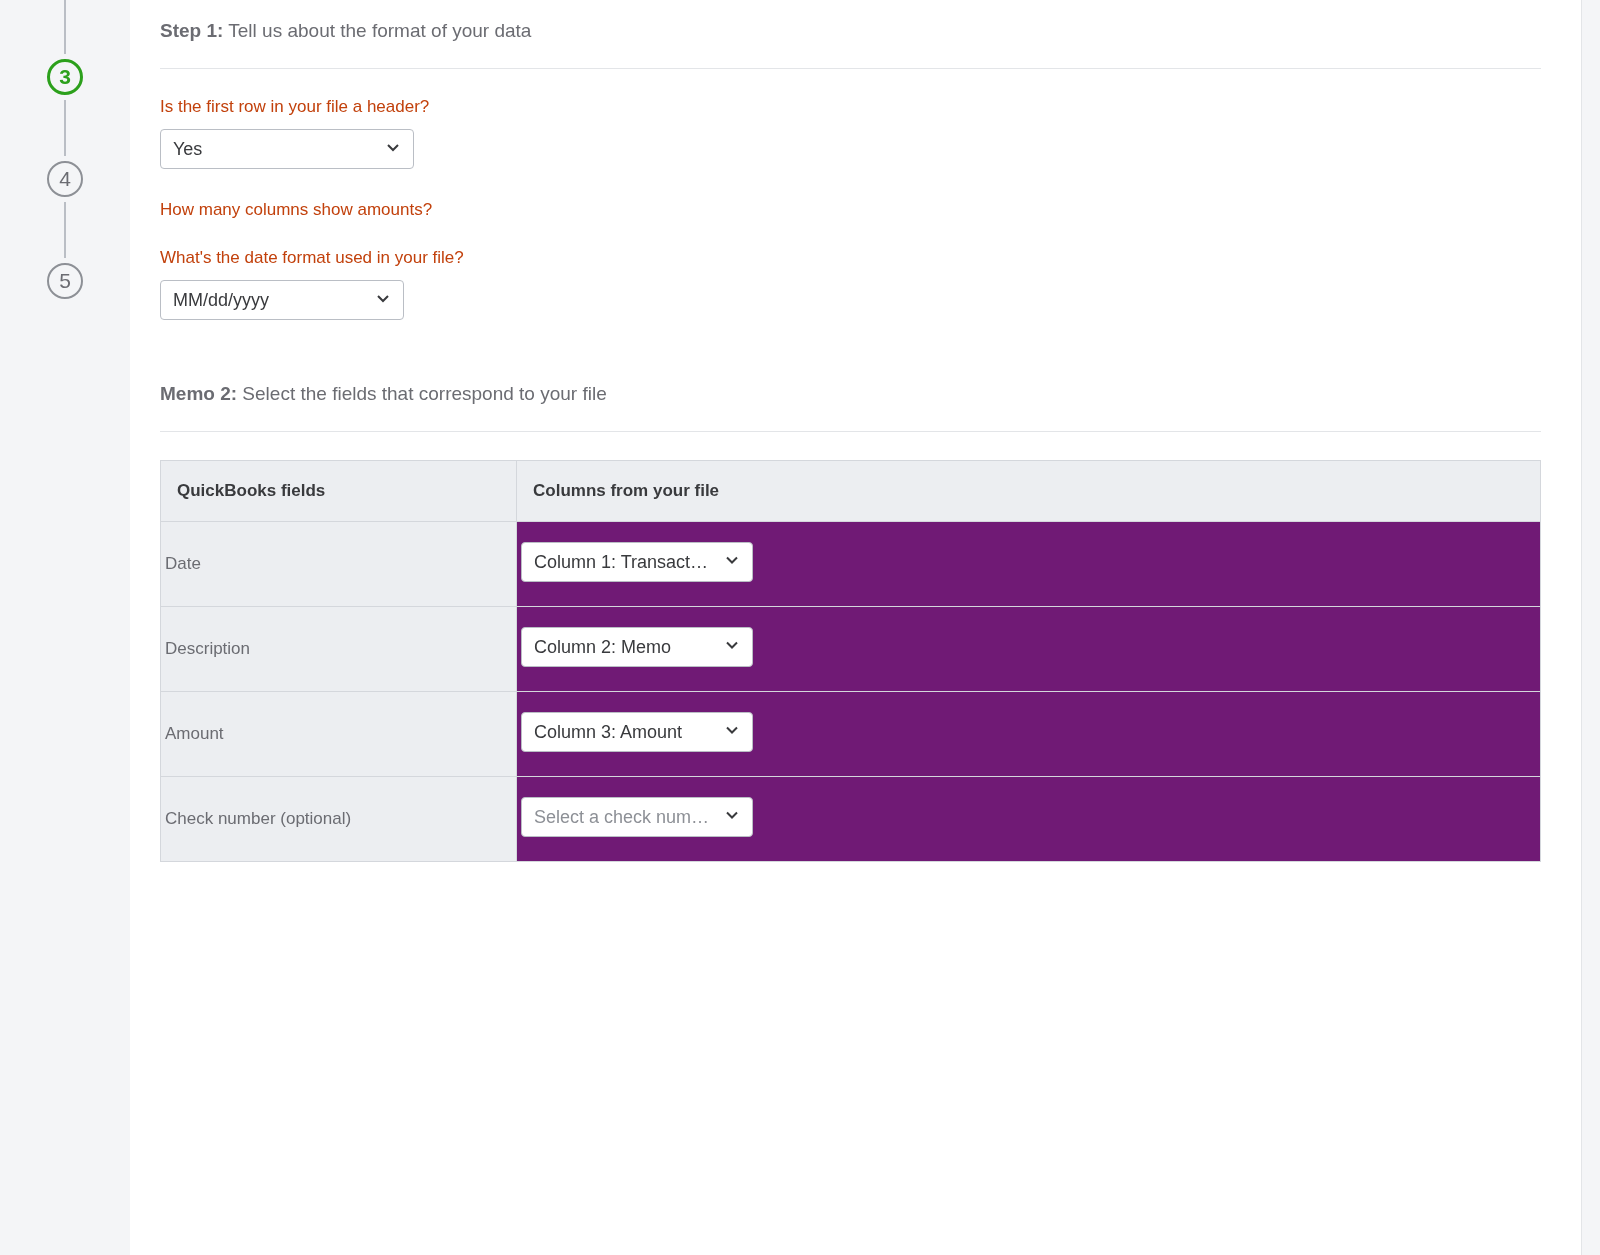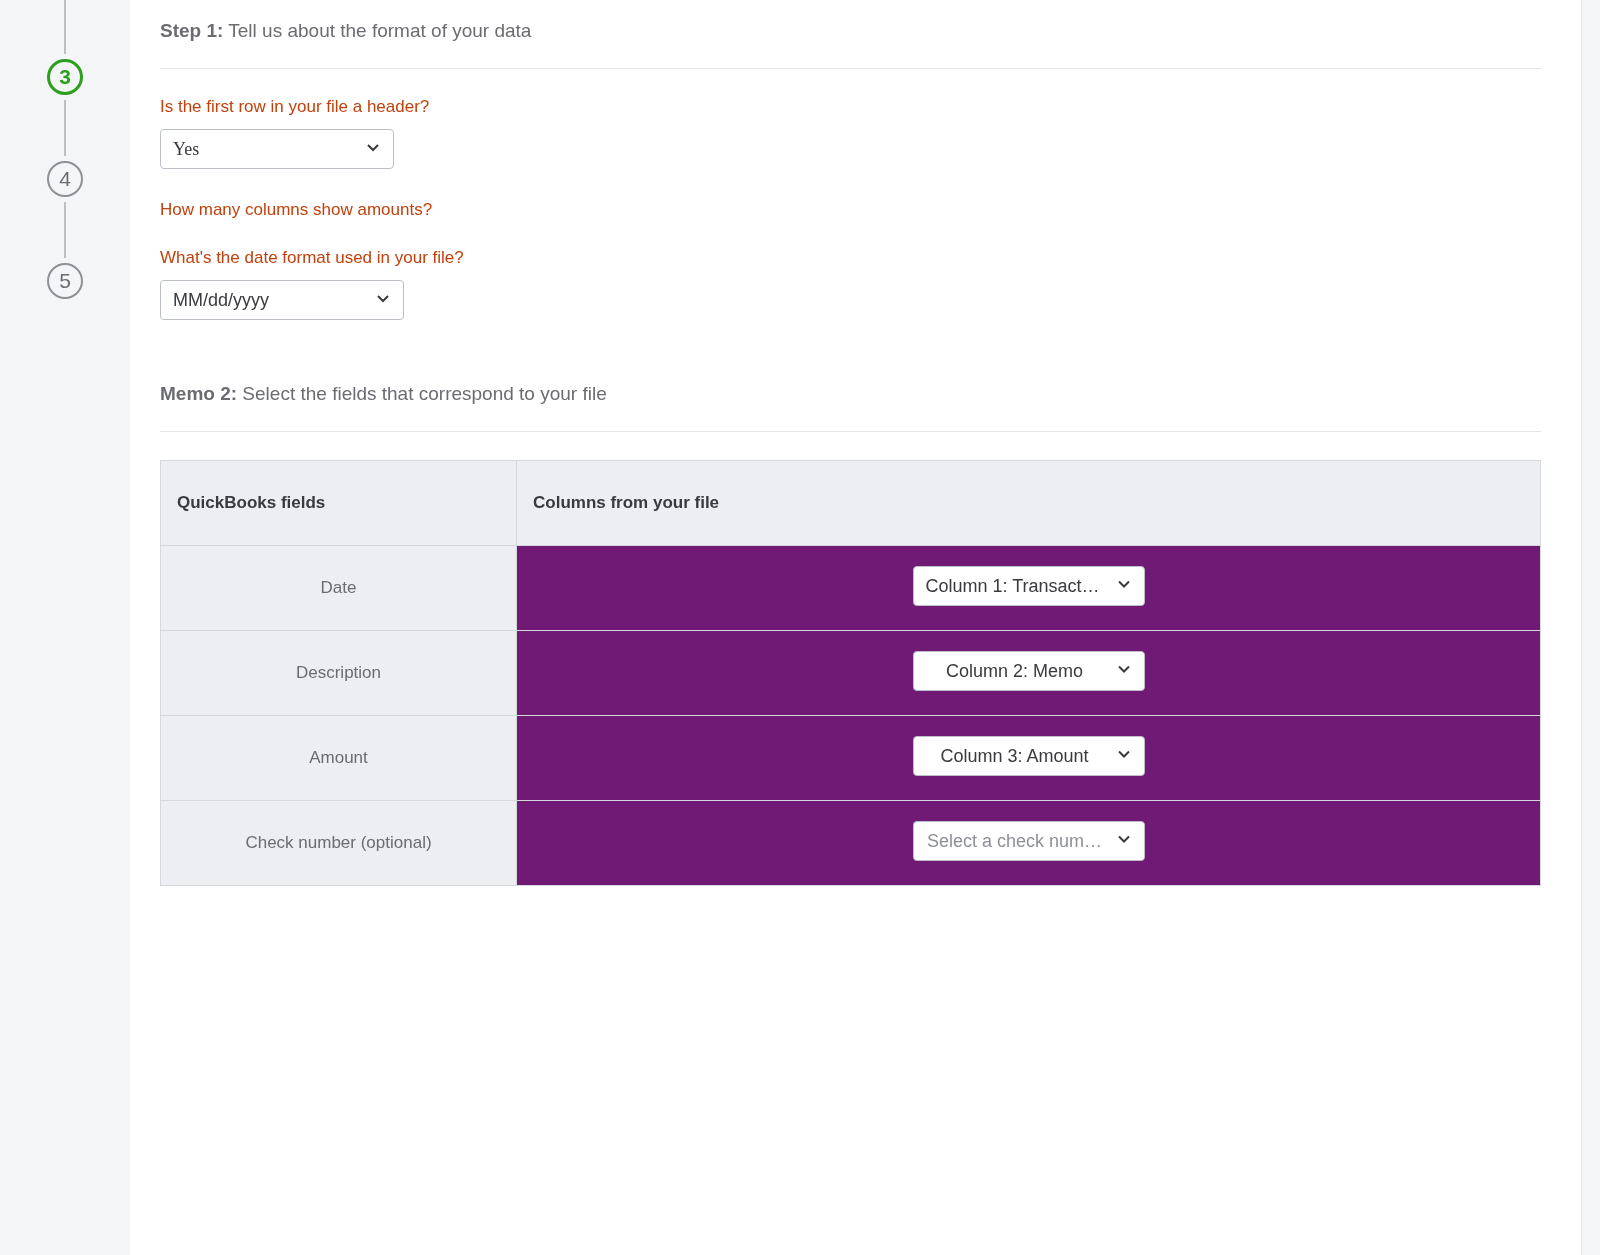--- a/index.html
+++ b/index.html
@@ -98,22 +98,21 @@
       position: relative;
       display: inline-block;
       border: 1px solid #babec5;
       border-radius: 4px;
       background: #fff;
       height: 40px;
       cursor: pointer;
     }
     
     .select-box.w-sm {
-      width: 234px;
-      font-family: Liberation Serif, serif;
+      width: 254px;
     }
     
     .select-box.w-md {
       width: 244px;
     }
     
     .select-box.w-table {
       width: 232px;
     }
     
@@ -154,38 +153,37 @@
     
     .mapping-table {
       width: 100%;
       border-collapse: collapse;
       border: 1px solid #d4d7dc;
     }
     
     .mapping-table th {
       background: #eceef1;
       text-align: left;
-      padding: 32px 16px;
+      padding: 20px 16px;
       font-size: 17px;
       font-weight: 700;
       color: #393a3d;
       border-bottom: 1px solid #d4d7dc;
     }
     
     .mapping-table th:first-child {
       width: 356px;
       border-right: 1px solid #d4d7dc;
     }
     
     .mapping-table td {
-      padding: 20px 16px;
+      padding: 20px 4px;
       border-bottom: 1px solid #d4d7dc;
       font-size: 17px;
       vertical-align: middle;
-      text-align: center;
     }
     
     .mapping-table tr:last-child td {
       border-bottom: none;
     }
     
     .mapping-table td.field-name {
       background: #eceef1;
       color: #6b6c72;
       border-right: 1px solid #d4d7dc;

